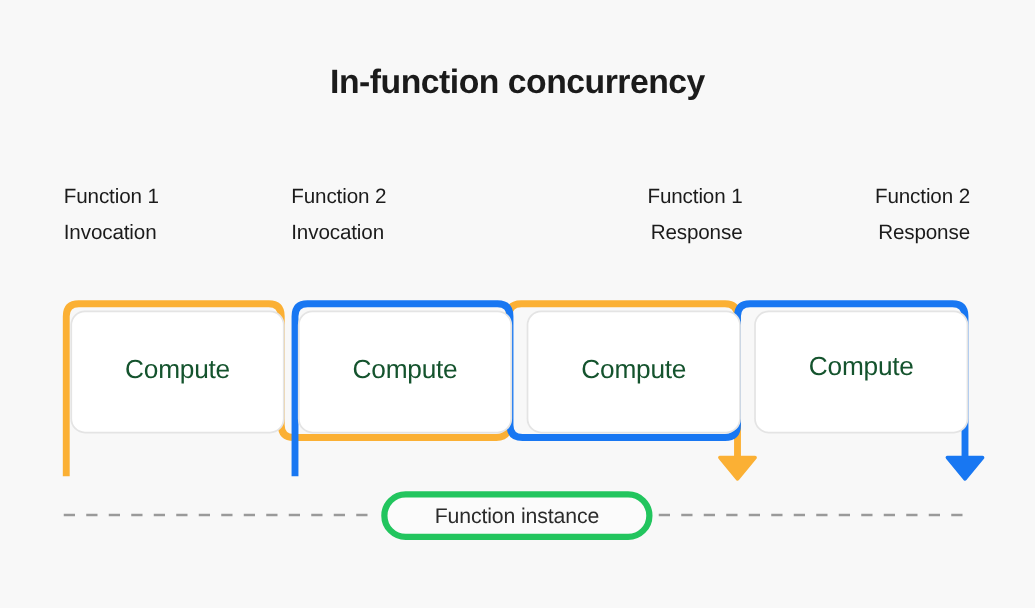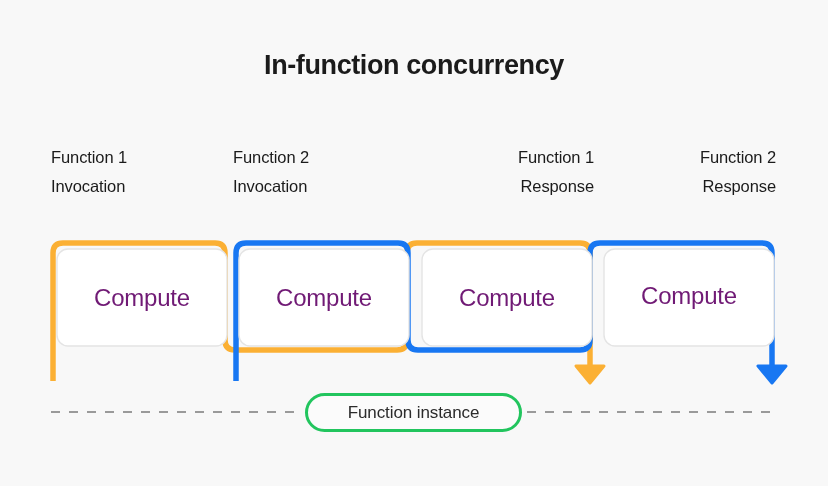--- a/index.html
+++ b/index.html
@@ -59,41 +59,41 @@
     position: absolute;
     left: 0;
     top: 0;
     width: 828px;
     height: 486px;
   }
 
   
   .compute-label {
     position: absolute;
-    font-size: 24px;
+    font-size: 21px;
     font-weight: 400;
-    color: #701a75;
+    color: #14532d;
     letter-spacing: -0.2px;
     text-align: center;
     white-space: nowrap;
   }
   #compute-0 { left: 59px;  top: 284px; width: 166px; }
   #compute-1 { left: 241px; top: 284px; width: 166px; }
   #compute-2 { left: 424px; top: 284px; width: 166px; }
   #compute-3 { left: 606px; top: 282px; width: 166px; }
 
   
   .instance-pill {
     position: absolute;
     left: 305px;
     top: 393px;
     width: 217px;
     height: 39px;
     box-sizing: border-box;
-    border: 3px solid #22c55e;
+    border: 5px solid #22c55e;
     border-radius: 20px;
     background: #fbfbfb;
     display: flex;
     align-items: center;
     justify-content: center;
     font-size: 17px;
     color: #2b2b2b;
     letter-spacing: -0.1px;
   }
 </style>

